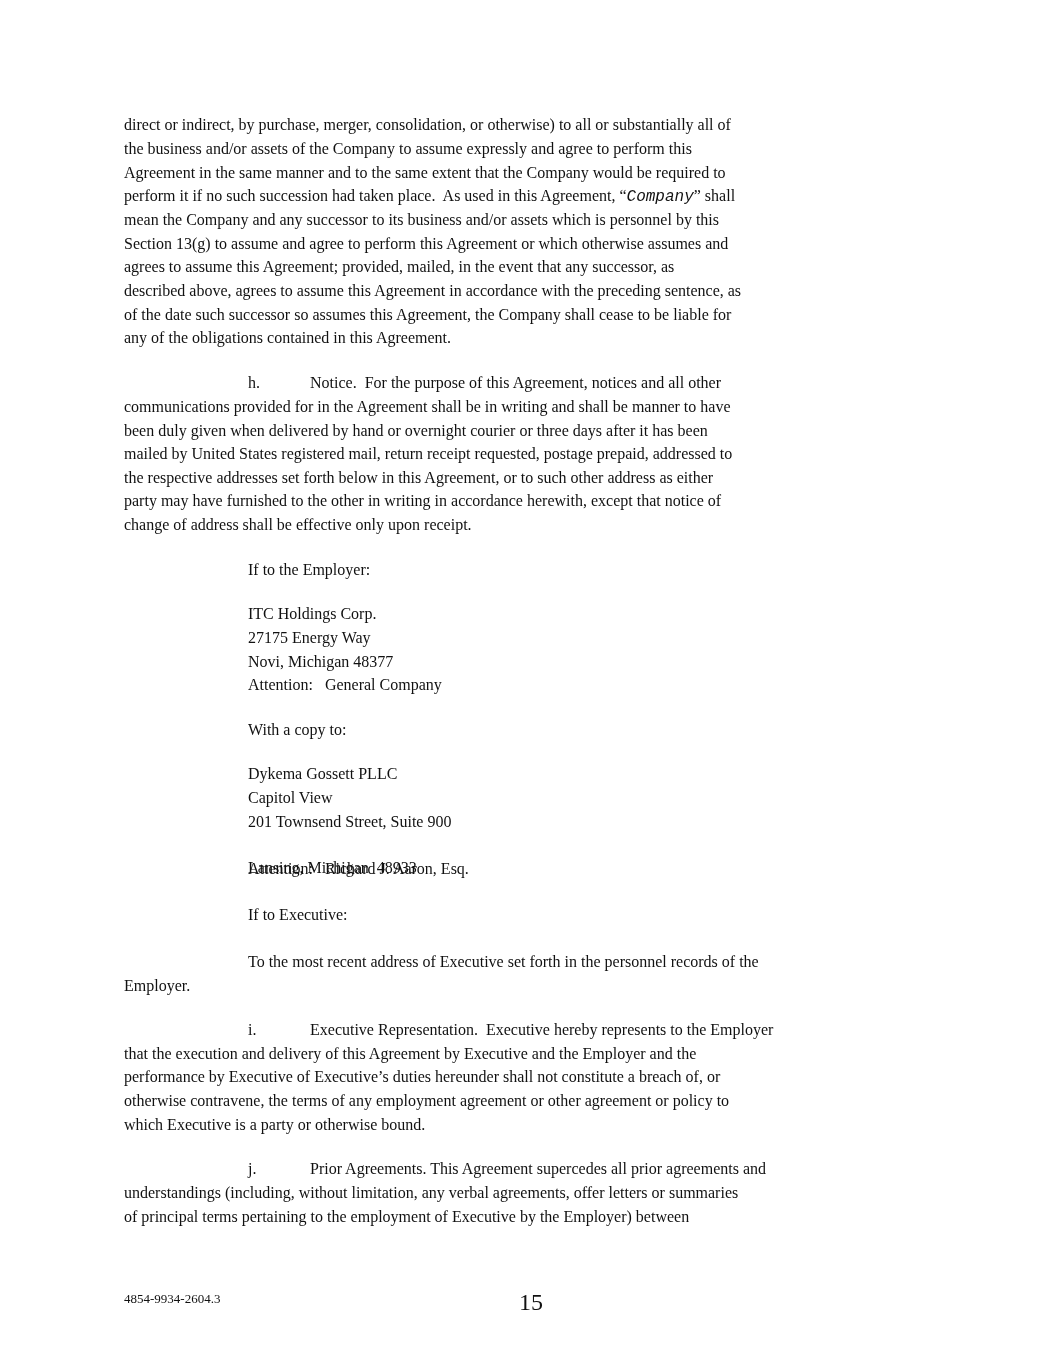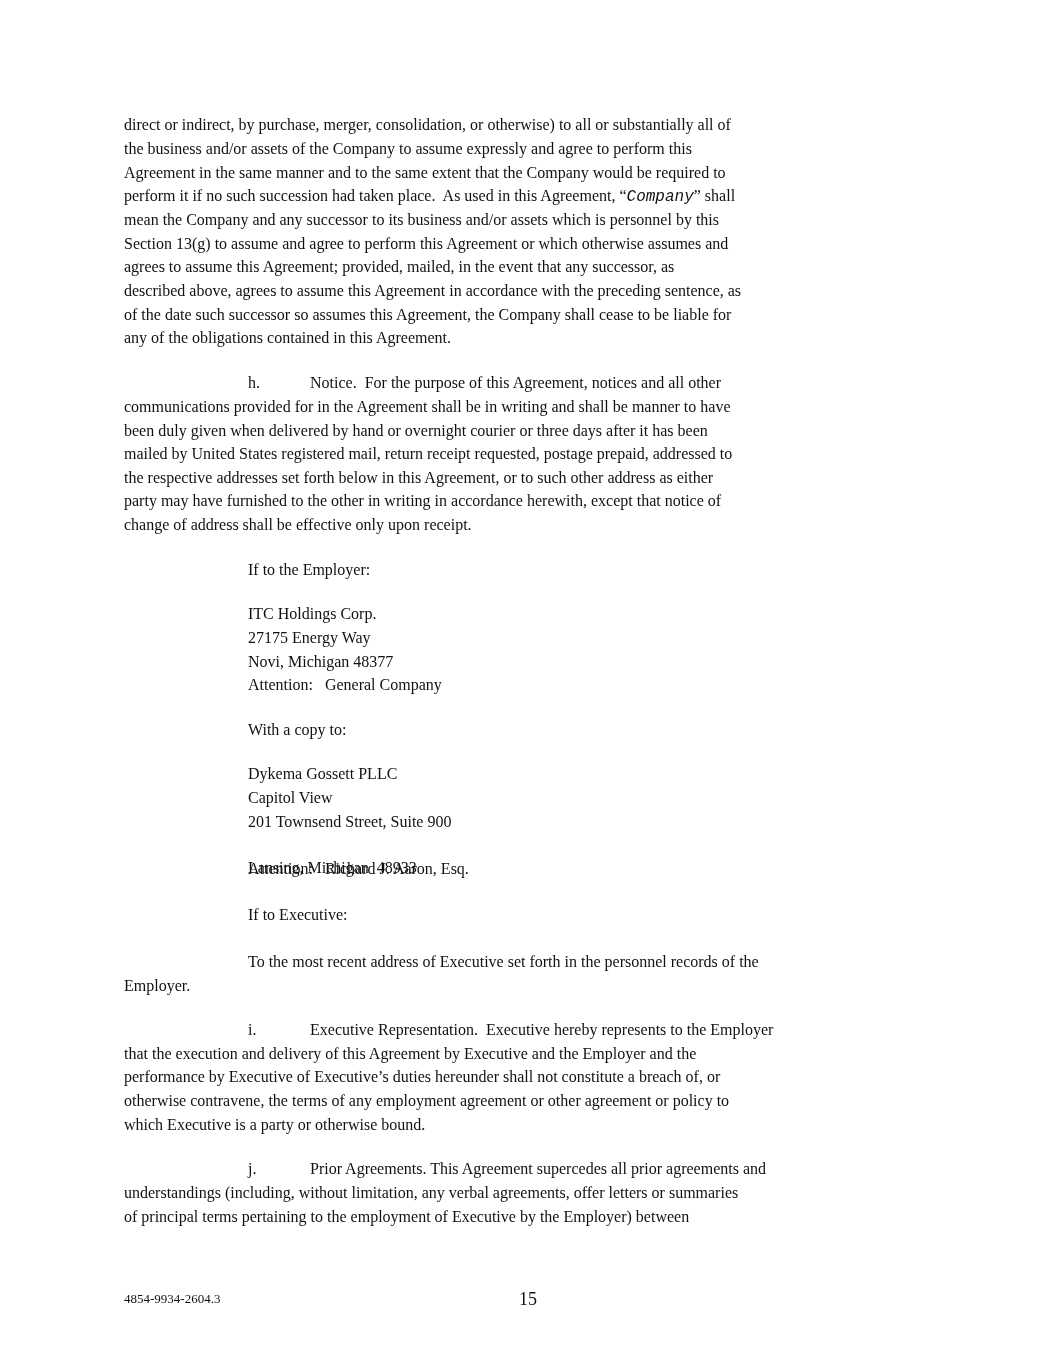--- a/index.html
+++ b/index.html
@@ -4,21 +4,21 @@
 <style>
   html, body { margin: 0; padding: 0; background: #ffffff; }
   body { width: 1055px; height: 1365px; position: relative; overflow: hidden;
          font-family: "Liberation Serif", serif; color: #111; }
   .line { position: absolute; left: 124px; font-size: 16px; line-height: 24px; white-space: pre; }
   .ind { left: 248px; }
   .sub { left: 310px; }
   .ul { text-underline-offset: 2px; }
   .it { font-style: italic; font-family: Liberation Mono, monospace; }
   .footer-id { position: absolute; left: 124px; top: 1291px; font-size: 13px; }
-  .page-num { position: absolute; left: 519px; top: 1289px; font-size: 18px; }
+  .page-num { position: absolute; left: 519px; top: 1289px; font-size: 24px; }
 </style>
 </head>
 <body>
 
 <div>
 
   <div class="line" style="top:113px">direct or indirect, by purchase, merger, consolidation, or otherwise) to all or substantially all of</div>
   <div class="line" style="top:137px">the business and/or assets of the Company to assume expressly and agree to perform this</div>
   <div class="line" style="top:161px">Agreement in the same manner and to the same extent that the Company would be required to</div>
   <div class="line" style="top:184px"><span>perform it if no such succession had taken place.  As used in this Agreement, “</span><span class="it">Company</span><span>” shall</span></div>

